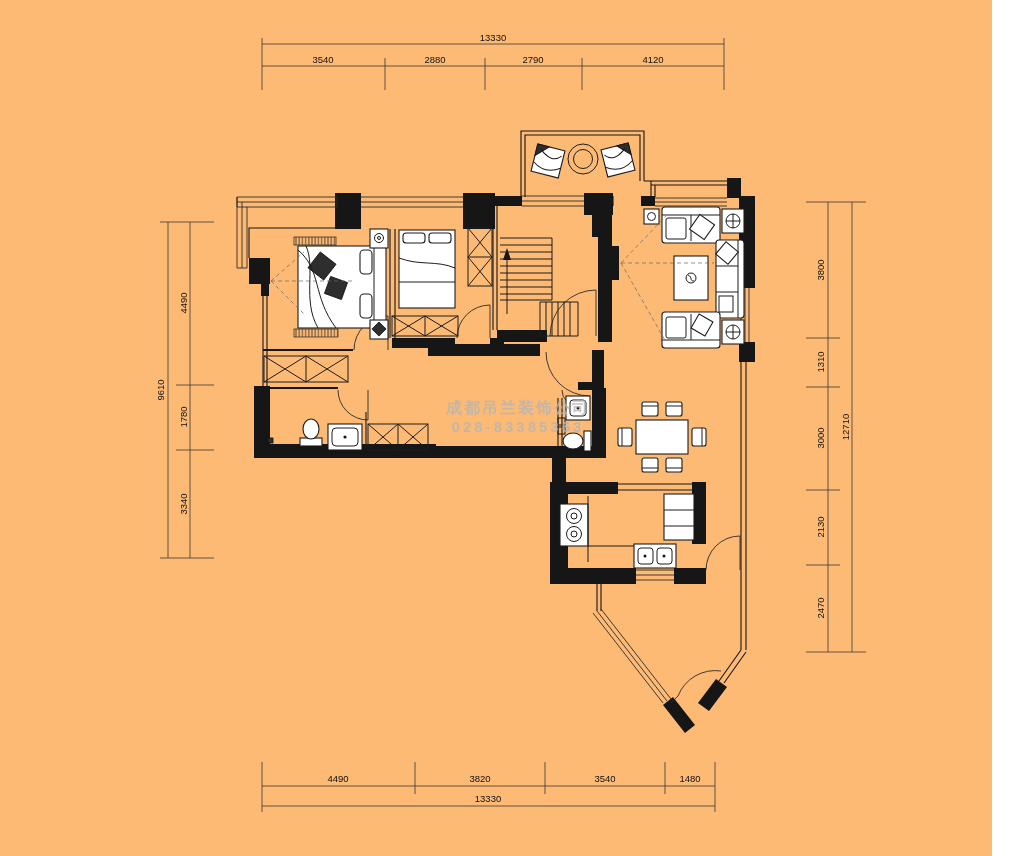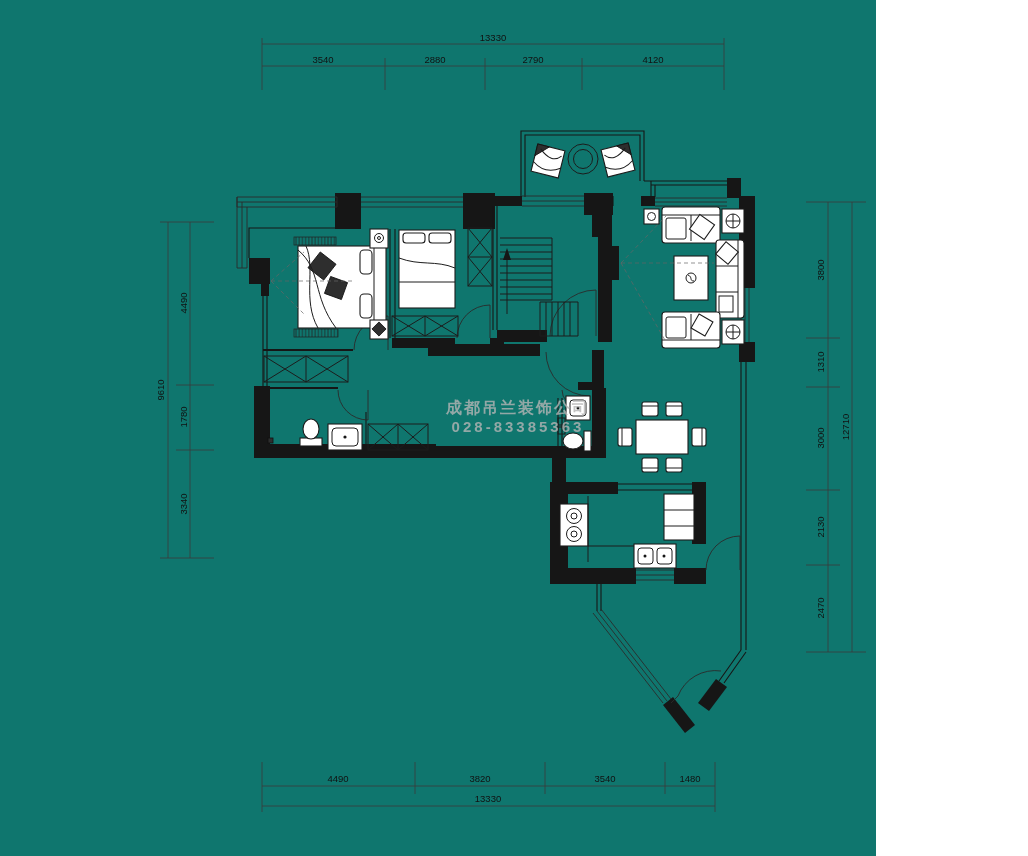--- a/index.html
+++ b/index.html
@@ -1,16 +1,16 @@
 <!DOCTYPE html>
 <html><head>
 <meta charset="utf-8">
 <style>
   html,body{margin:0;padding:0;background:#fff;}
-  .page{position:relative;width:876px;height:856px;background:#0f766e;overflow:hidden;
+  .page{position:relative;width:992px;height:856px;background:#fdba74;overflow:hidden;
         font-family:"Liberation Sans",sans-serif;}
   svg{position:absolute;left:0;top:0;}
   .wl{fill:#161616;stroke:none;}
   .tn{fill:none;stroke:#161616;stroke-width:1.1;}
   .tn2{fill:none;stroke:#161616;stroke-width:2.2;}
   .win{fill:none;stroke:#2a2a2a;stroke-width:0.9;}
   .fur{fill:#ffffff;stroke:#1c1c1c;stroke-width:1.1;}
   .furn{fill:none;stroke:#1c1c1c;stroke-width:1;}
   .dk{fill:#2e2e2e;stroke:#111;stroke-width:0.8;}
   .door{fill:none;stroke:#2a2a2a;stroke-width:0.9;}

